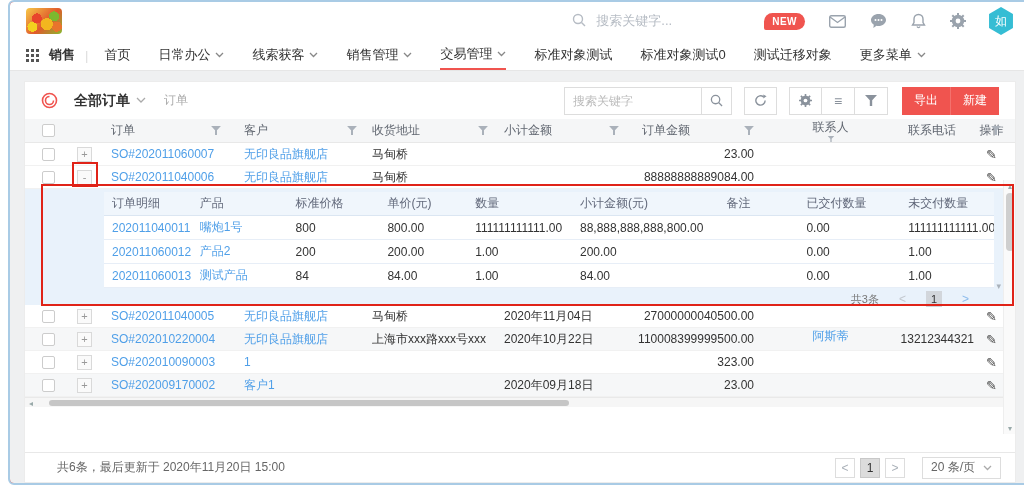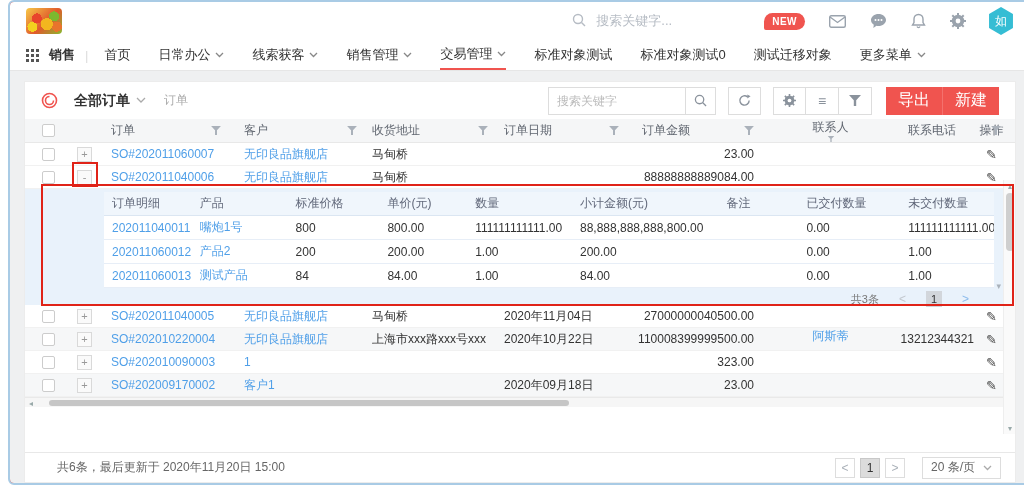--- a/index.html
+++ b/index.html
@@ -52,21 +52,21 @@
                    font-family: "Liberation Sans", sans-serif; }
   .tsearch input::placeholder { color: #bbb; }
   .tsearch .sbtn { width: 30px; height: 100%; border-left: 1px solid #ddd; display: flex;
                    align-items: center; justify-content: center; cursor: pointer; background: #fff; }
   .btn-sq { width: 33px; height: 28px; border: 1px solid #ddd; background: #fff; display: flex;
             align-items: center; justify-content: center; color: #8a929c; cursor: pointer; font-size: 14px; }
   .refresh-btn { margin-left: 12px; }
   .btn-group { display: flex; margin-left: 12px; }
   .btn-group .btn-sq + .btn-sq { border-left: 0; }
   .red-group { display: flex; margin-left: 14px; }
-  .btn-red { height: 28px; padding: 0 12px; background: #f0544f; color: #fff; font-size: 16px;
+  .btn-red { height: 28px; padding: 0 12px; background: #f0544f; color: #fff; font-size: 12px;
              display: flex; align-items: center; cursor: pointer; }
   .btn-red + .btn-red { border-left: 1px solid #f4716d; }
 
   
   .tbl { position: relative; font-size: 12px; color: #333; }
   .tr { display: flex; align-items: center; height: 23px; background: #fff; border-bottom: 1px solid #f1f1f1; }
   .tr.alt { background: #f6f7f8; }
   .th-row { height: 24px; background: #f5f6f7; color: #606670; border-bottom: 1px solid #e8e8e8; position: relative; }
   .cell { display: flex; align-items: center; height: 100%; overflow: hidden; white-space: nowrap; }
   .c-check   { width: 44px; padding-left: 17px; }
@@ -362,21 +362,21 @@
                 <path d="M0 0h12L7.2 5.2V11H4.8V5.2z" fill="#aab1ba"></path>
               </svg>
             </span>
           <span class="cell c-addr">
               <span>收货地址</span>
               <svg width="10" height="9" viewBox="0 0 12 11">
                 <path d="M0 0h12L7.2 5.2V11H4.8V5.2z" fill="#aab1ba"></path>
               </svg>
             </span>
           <span class="cell c-date">
-              <span>订单日期</span>
+              <span>小计金额</span>
               <svg width="10" height="9" viewBox="0 0 12 11">
                 <path d="M0 0h12L7.2 5.2V11H4.8V5.2z" fill="#aab1ba"></path>
               </svg>
             </span>
           <span class="cell c-amt hd">
               <span>订单金额</span>
               <svg width="10" height="9" viewBox="0 0 12 11">
                 <path d="M0 0h12L7.2 5.2V11H4.8V5.2z" fill="#aab1ba"></path>
               </svg>
             </span>

